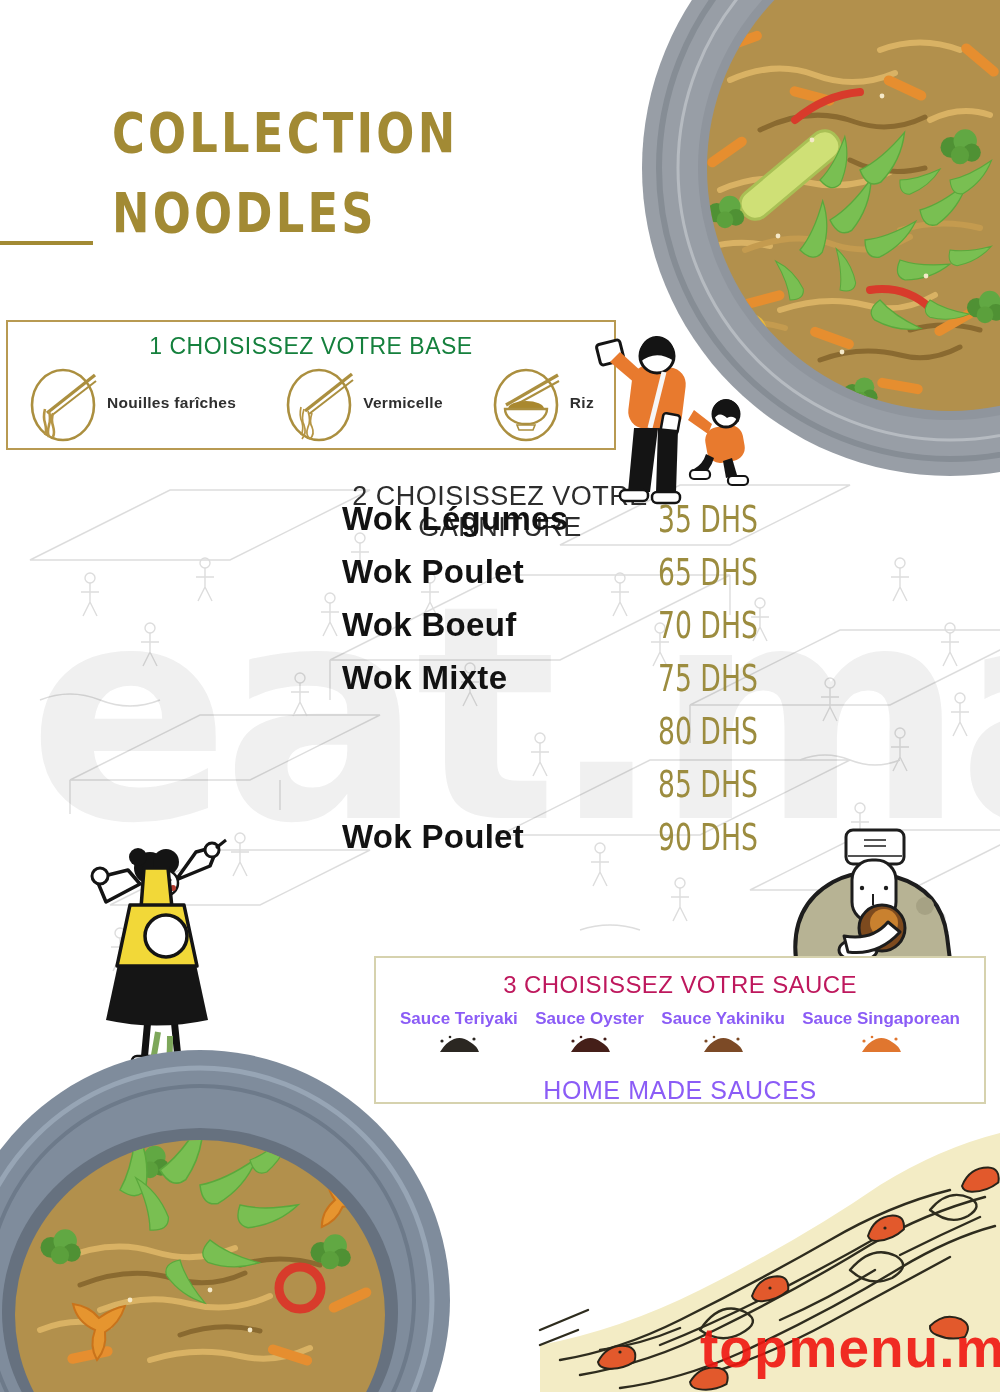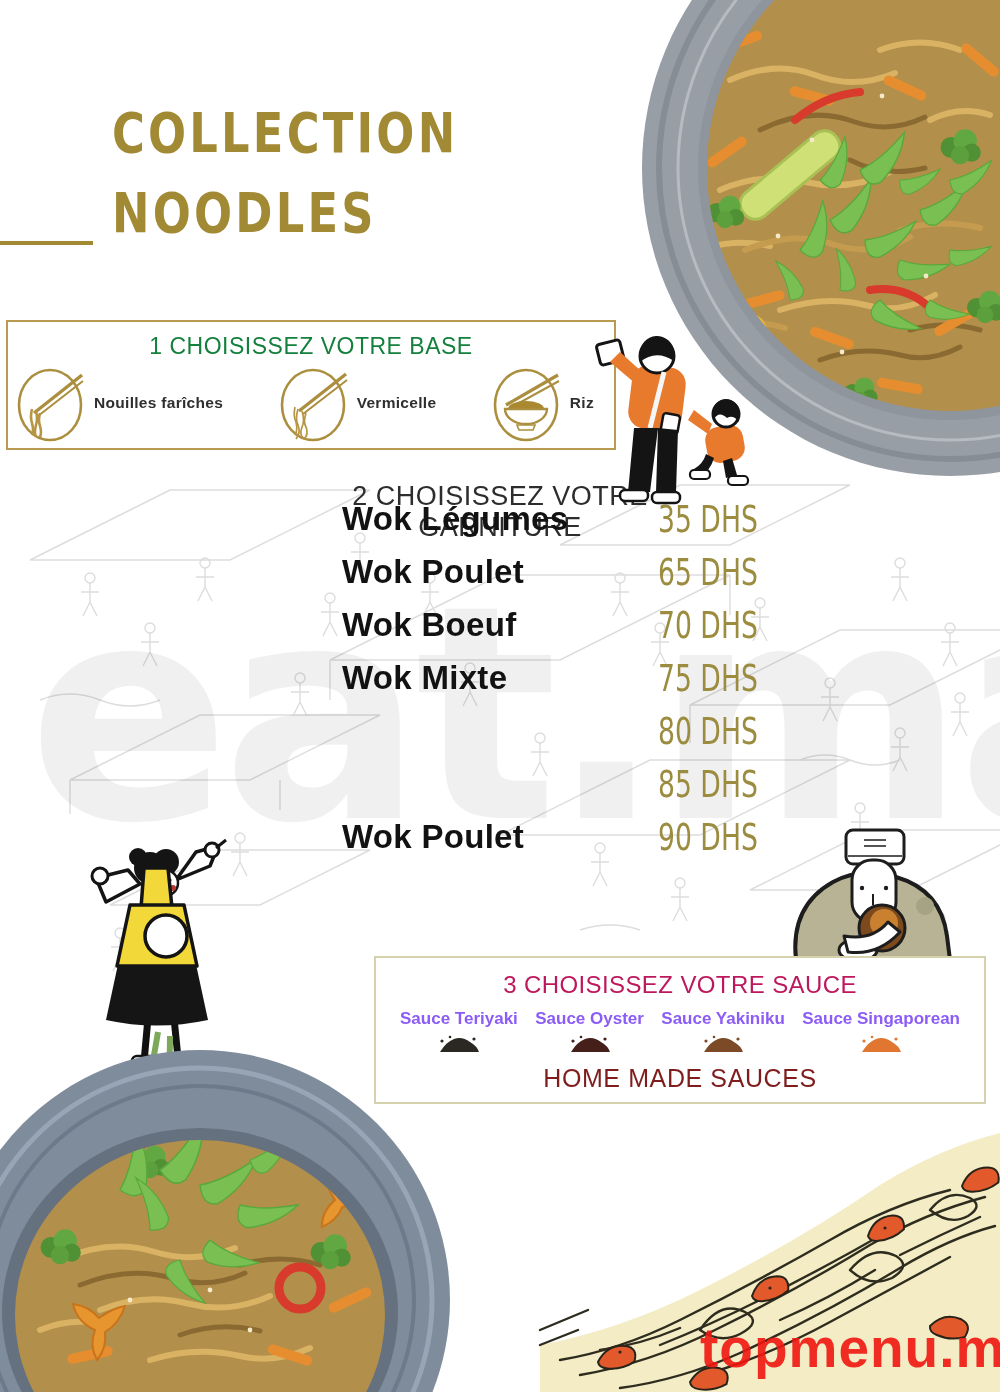--- a/index.html
+++ b/index.html
@@ -16,38 +16,38 @@
   #tourists{z-index:4;left:0;top:0;}
   #brand{z-index:5;}
   
   .title-line{left:112px;color:#a28a34;font-family:"DejaVu Sans",sans-serif;font-weight:bold;
               font-size:56px;letter-spacing:4px;transform:scaleX(.8);transform-origin:left center;white-space:nowrap;}
   #title1{top:100px;} #title2{top:180px;}
   #gold-line{left:0;top:241px;width:93px;height:4px;background:#a28a34;}
   
   #base-box{left:6px;top:320px;width:606px;height:126px;border:2px solid #b89a52;background:#fff;}
   #base-heading{margin-top:11px;text-align:center;font-size:23px;color:#15803d;letter-spacing:.5px;}
-  #base-row{display:flex;align-items:center;justify-content:space-between;padding:4px 20px 0 7px;}
+  #base-row{display:flex;align-items:center;justify-content:space-between;padding:4px 20px 0 20px;}
   .base-opt{display:flex;align-items:center;gap:9px;}
   .base-label{font-size:15.5px;font-weight:bold;color:#2f2f2f;letter-spacing:.3px;}
   
   #garniture-heading{left:280px;top:481px;width:440px;text-align:center;font-size:27px;color:#2d2d2d;letter-spacing:.5px;}
   #menu{left:302px;top:492px;width:440px;margin-left:40px;}
   .menu-row{position:relative;height:53px;}
   .item-name{position:absolute;left:0;top:0;line-height:53px;font-size:33px;font-weight:bold;color:#121212;
              letter-spacing:.3px;white-space:nowrap;}
   .item-price{position:absolute;left:316px;top:6px;line-height:44px;font-family:"DejaVu Sans",sans-serif;
               font-size:37px;color:#9c8c3f;transform:scaleX(.72);transform-origin:left center;white-space:nowrap;}
   
   #sauce-box{left:374px;top:956px;width:608px;height:144px;border:2px solid #d6d2ae;background:#fff;}
   #sauce-heading{margin-top:13px;text-align:center;font-size:24px;color:#be185d;letter-spacing:.4px;}
   #sauce-row{display:flex;justify-content:space-between;padding:10px 24px 0 24px;}
   .sauce-col{display:flex;flex-direction:column;align-items:center;gap:5px;}
   .sauce-name{font-size:17px;font-weight:bold;color:#8b5cf6;}
-  #sauce-footer{text-align:center;font-size:25px;color:#7f1d1d;margin-top:8px;letter-spacing:.6px;}
+  #sauce-footer{text-align:center;font-size:25px;color:#8b5cf6;margin-top:20px;letter-spacing:.6px;}
   
   #brand{left:700px;top:1316px;font-size:55px;font-weight:bold;color:rgba(240,22,16,.9);letter-spacing:1px;white-space:nowrap;}
 </style>
 </head>
 <body>
 
 <div class="page">
 
   <svg id="bg-sketch" class="abs" width="1000" height="545" viewBox="0 440 1000 545">
     <defs>

